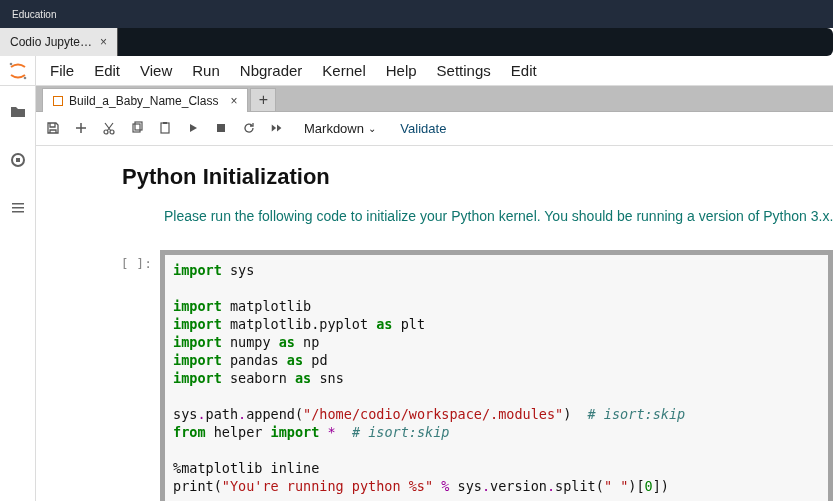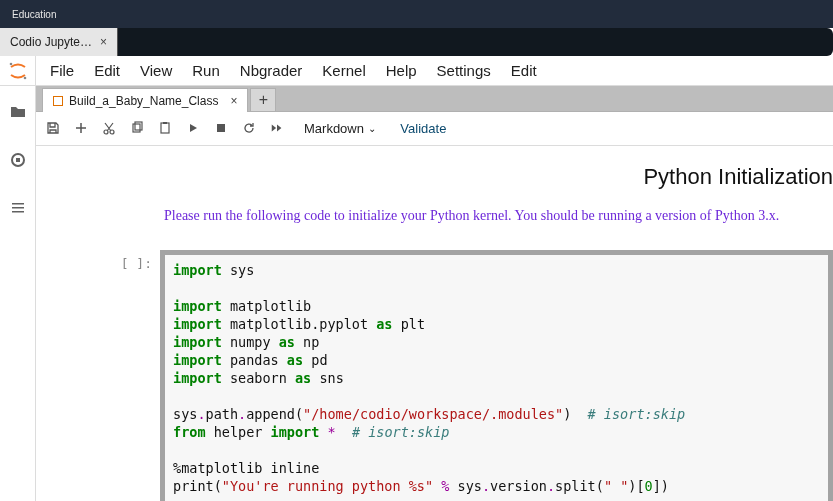--- a/index.html
+++ b/index.html
@@ -169,34 +169,32 @@
     color:#0c4a6e;
     margin-left:10px;
   }
   
   .nb-content {
     overflow: hidden;
     padding: 18px 0 0 0;
   }
   .nb-heading {
     font-size: 22px;
-    font-weight: 400;
+    font-weight: 700;
     color: #111;
     margin-left: 86px;
     margin-bottom: 18px;
-    text-align: right;
   }
   .nb-para {
     font-size: 14px;
-    color: #6d28d9;
+    color: #0f766e;
     margin-left: 128px;
     margin-right: 0px;
     margin-bottom: 26px;
     white-space: nowrap;
-    font-family: Liberation Serif, serif;
   }
   
   .code-cell {
     display: flex;
     padding-left: 78px;
   }
   .prompt {
     width: 46px;
     text-align: right;
     padding-right: 8px;

